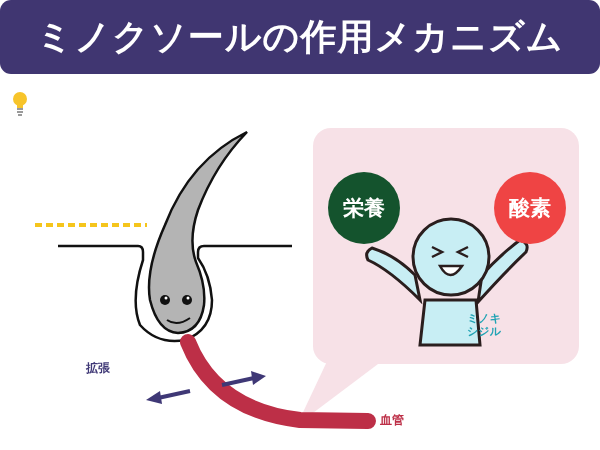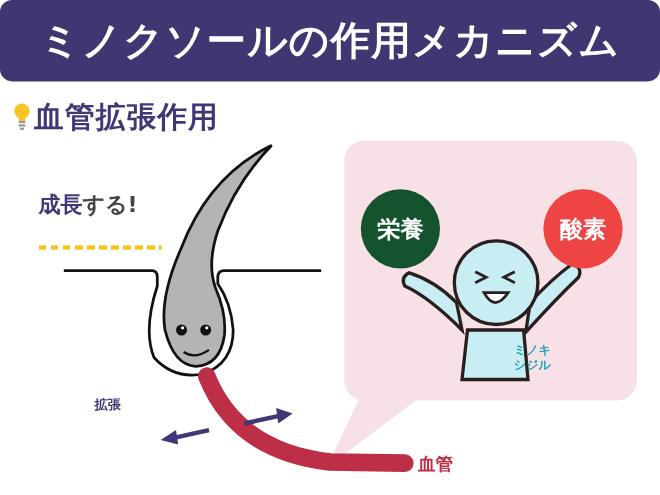--- a/index.html
+++ b/index.html
@@ -46,43 +46,41 @@
     .ball-nutrition { left: 328px; top: 172px; background: #14532d; }
     .ball-oxygen { left: 494px; top: 172px; background: #ef4444; }
     .shirt-text {
       position: absolute; left: 425px; top: 312px; width: 50px;
       color: #21a3b4; font-size: 11px; font-weight: bold; line-height: 13px; text-align: center; margin-left: 34px;
     }
     .label-dilate {
       position: absolute; left: 86px; top: 360px; color: #3f3876; font-size: 12px; font-weight: bold;
     }
     .label-vessel {
-      position: absolute; left: 380px; top: 412px; color: #bd2f47; font-size: 16px; font-weight: bold;
+      position: absolute; left: 380px; top: 412px; color: #bd2f47; font-size: 12px; font-weight: bold;
     }
   </style>
 </head>
 <body>
 
 <div class="header">
   <span class="header-title">ミノクソールの作用メカニズム</span>
 </div>
 
 <div class="section-title">
   <svg class="bulb" viewBox="0 0 16 32">
     <circle cx="8" cy="11" r="7" fill="#f7c42a"></circle>
     <rect x="5" y="17" width="6" height="3" fill="#f7c42a"></rect>
     <rect x="5" y="20" width="6" height="2" fill="#9a9a9a"></rect>
     <rect x="5" y="23" width="6" height="2" fill="#9a9a9a"></rect>
     <rect x="6" y="26" width="4" height="2" fill="#9a9a9a"></rect>
   </svg>
-  <span class="section-title-text">血管拡張作用</span>
 </div>
 
 <div class="growth-text">
-  <div><span class="hl">成長</span><span>する!</span></div>
 </div>
 <div class="dots"></div>
 
 <div class="bubble"></div>
 
 <svg class="art" width="600" height="450">
 
   <polygon points="330,355 390,355 297,425" fill="#f7e1e7"></polygon>
 
   <g fill="none" stroke="#111" stroke-width="2.5">

